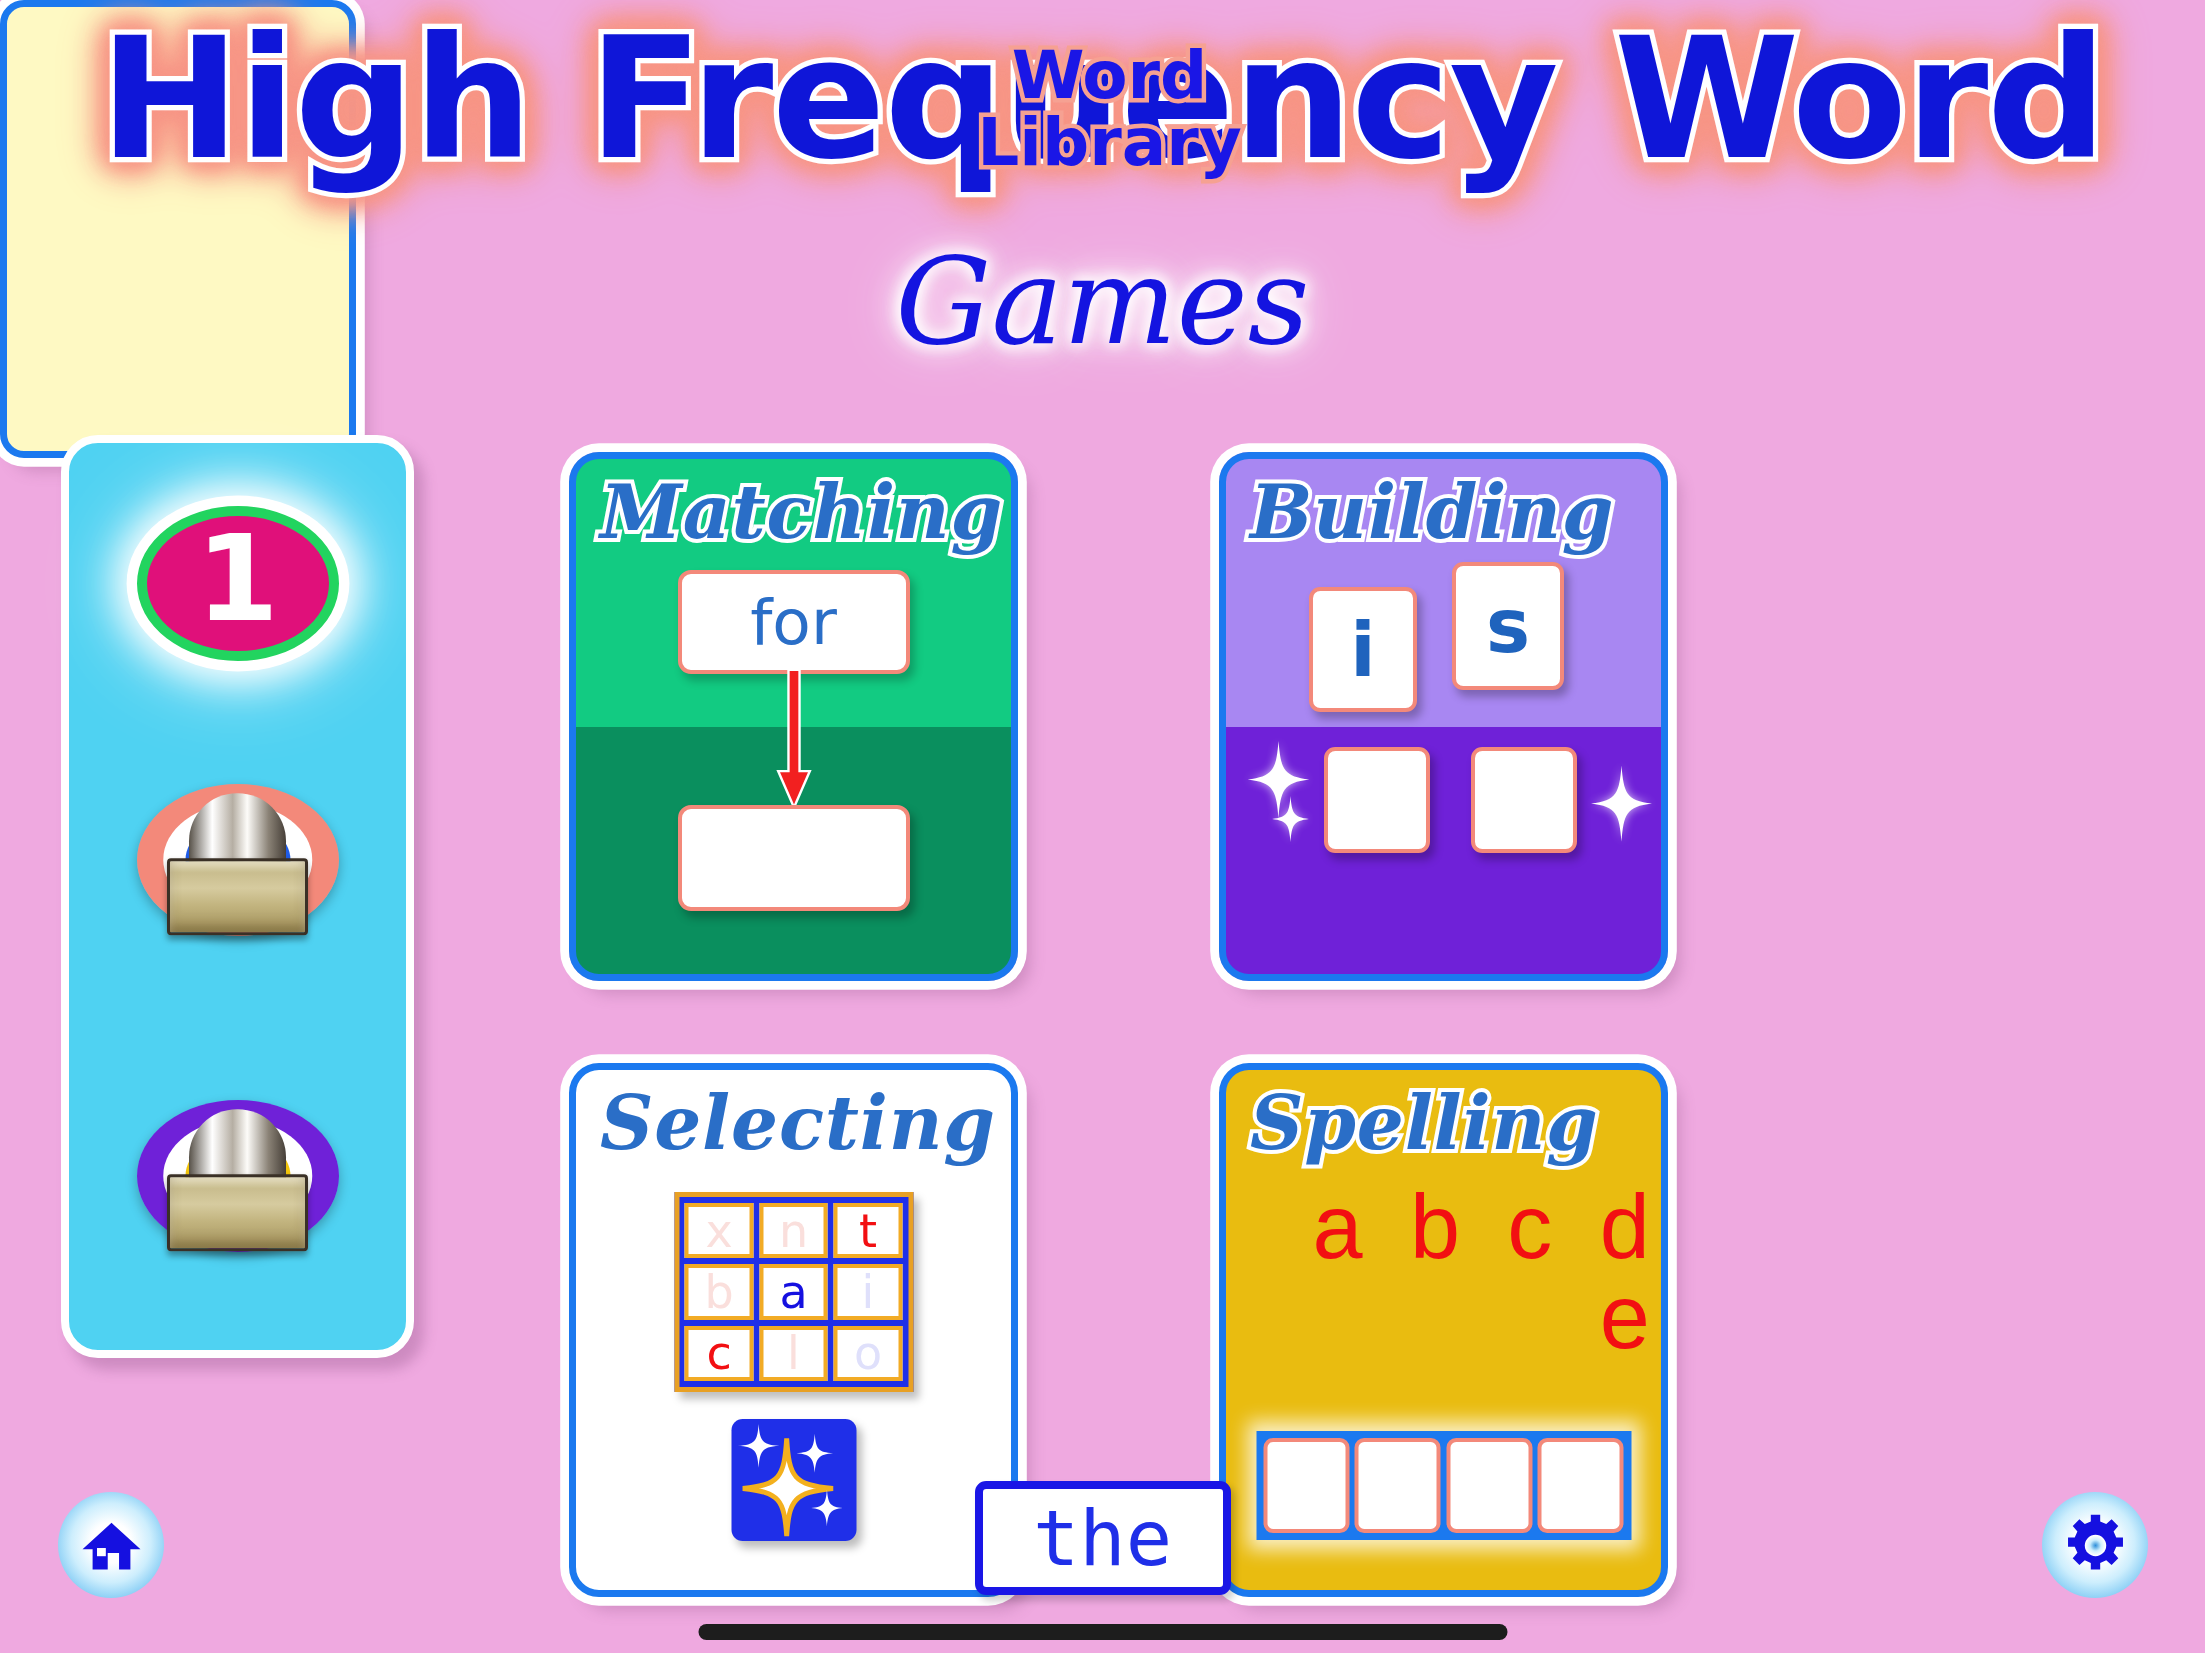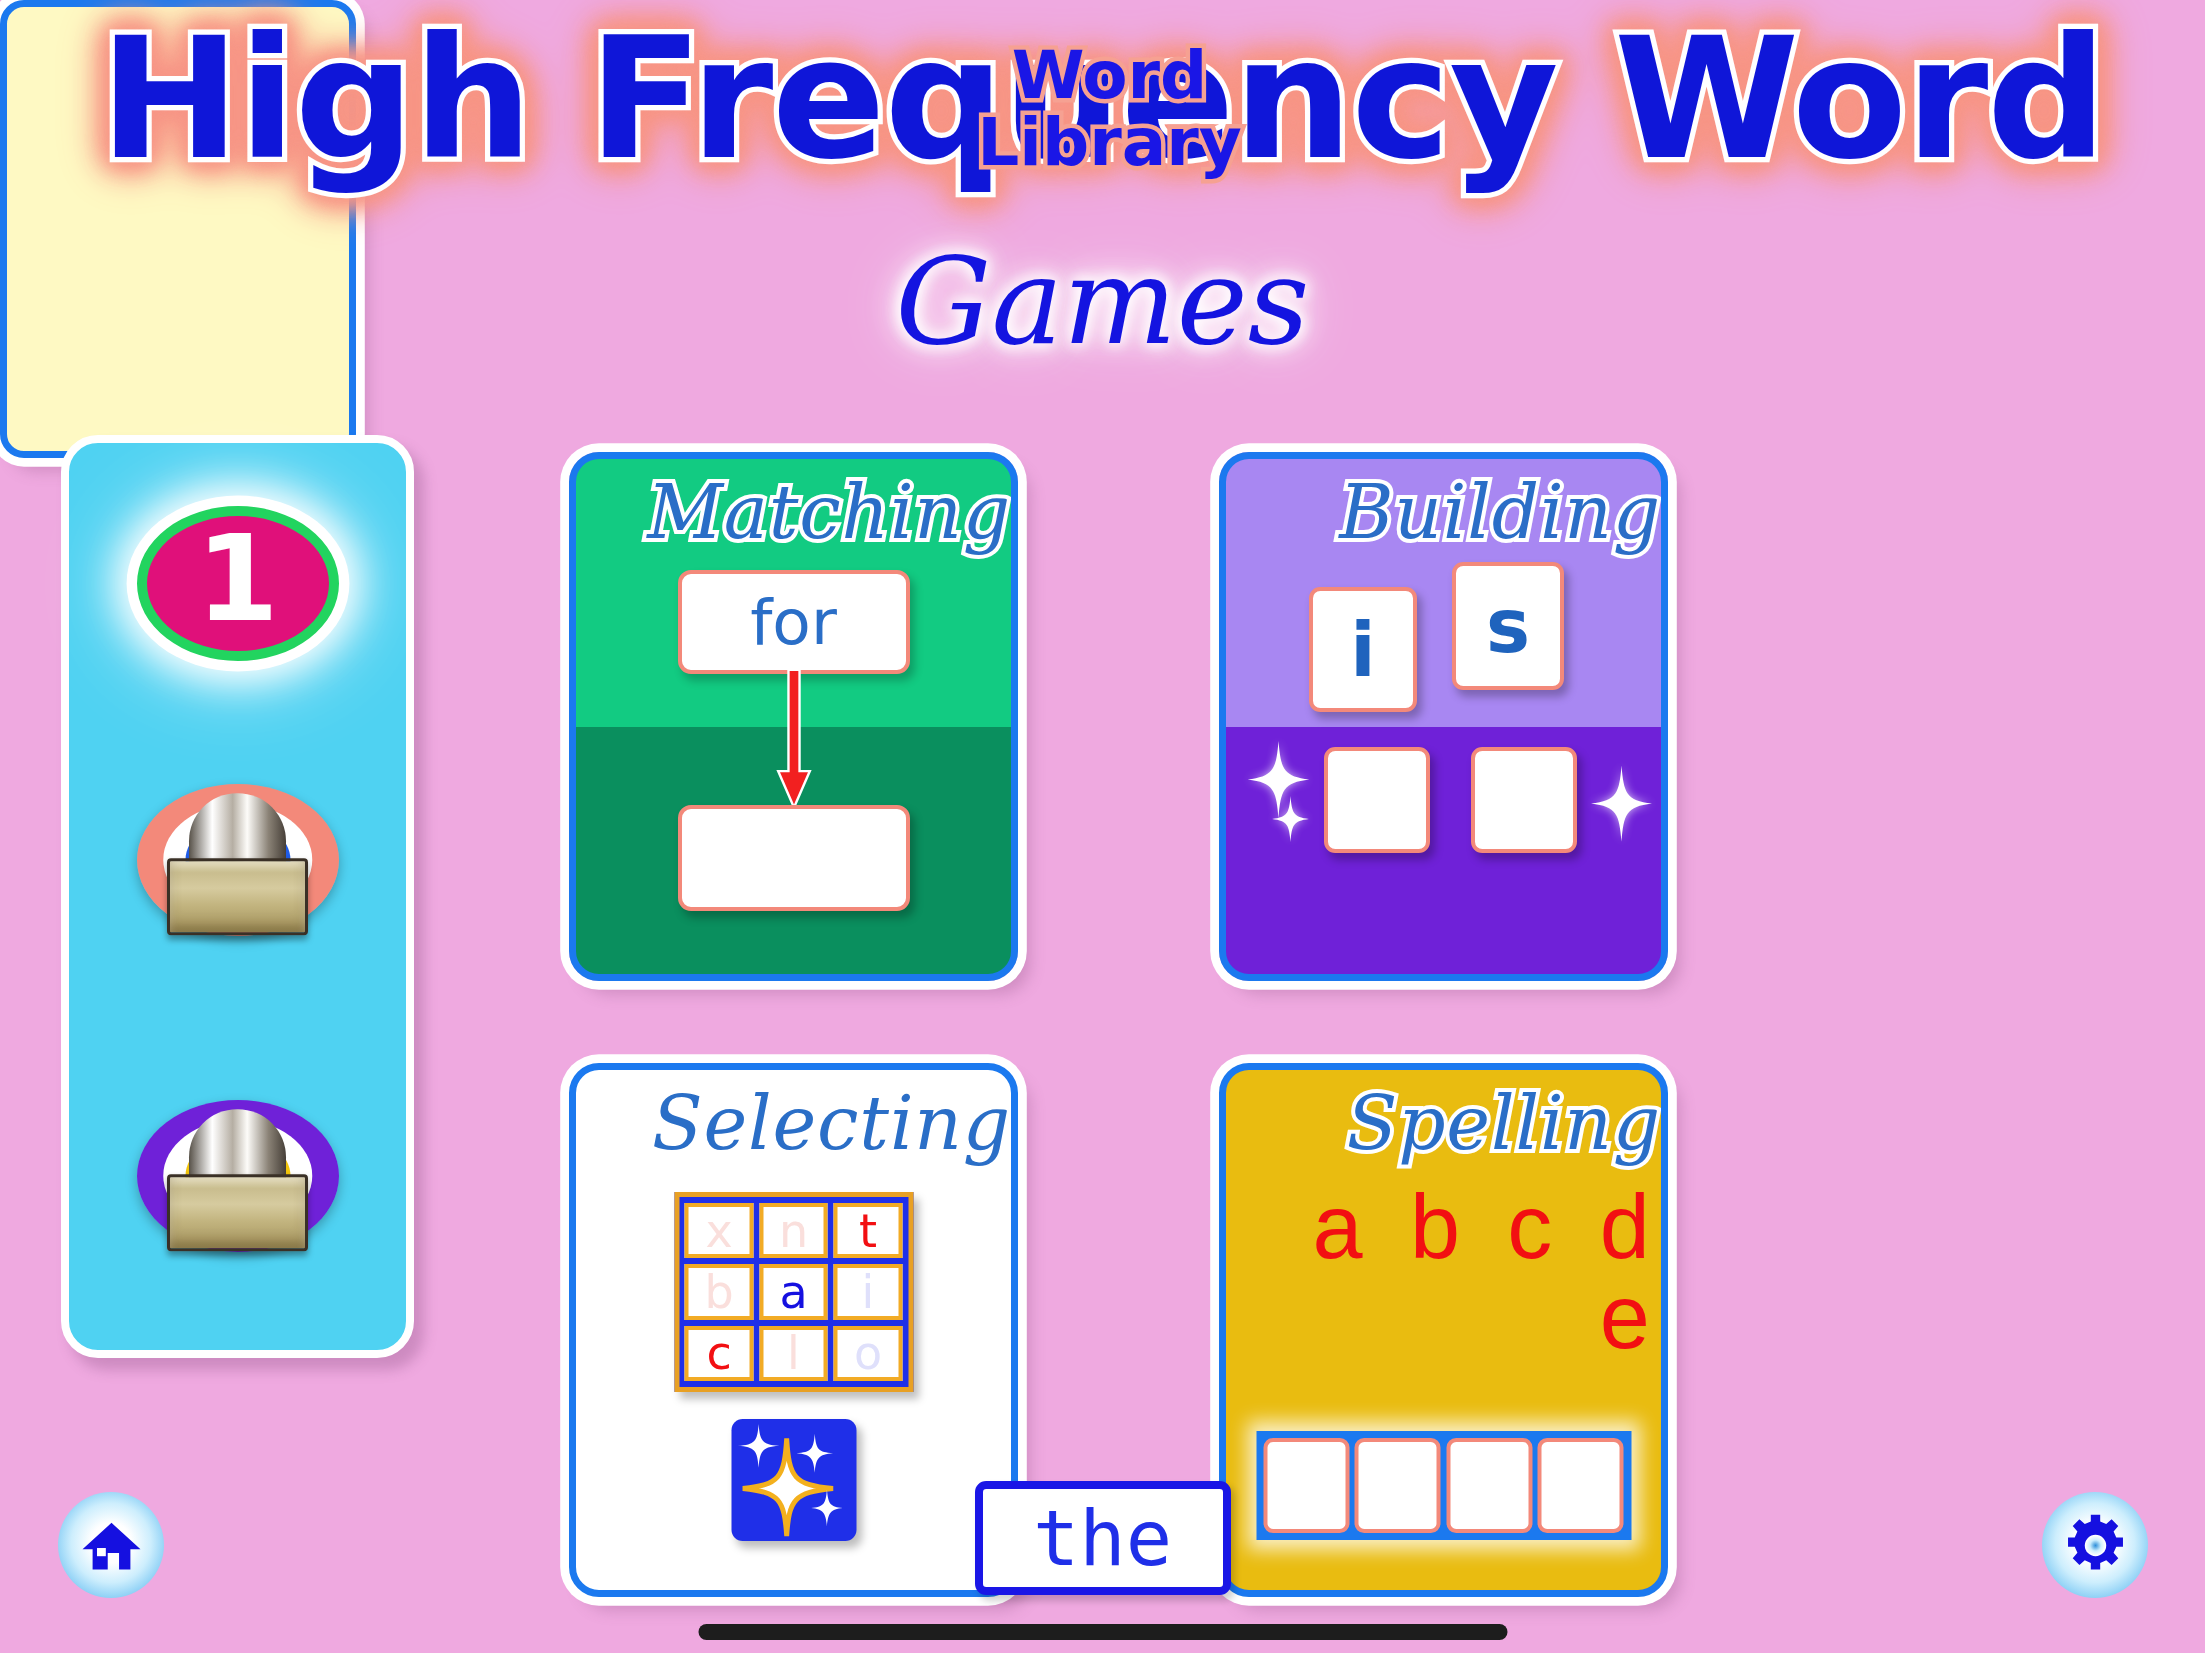--- a/index.html
+++ b/index.html
@@ -169,24 +169,24 @@
     position: absolute;
     border-radius: 30px;
     border: 7.2px solid #1b79ef;
     box-shadow: 0 0 0 8.8px #ffffff, 11.2px 13px 14.4px rgba(120,60,110,0.26);
     overflow: hidden;
   }
   .card-title {
     position: absolute;
     top: 9.6px;
     width: 100%;
-    text-align: right;
+    text-align: left;
     font-family: "DejaVu Serif", serif;
     font-style: italic;
-    font-weight: normal;
+    font-weight: bold;
     font-size: 74px;
     color: #2a6ec7;
     -webkit-text-stroke: 8px #ffffff;
     paint-order: stroke fill;
     letter-spacing: 0.8px;
     z-index: 5;
     padding-left: 24px;
   }
 
   

